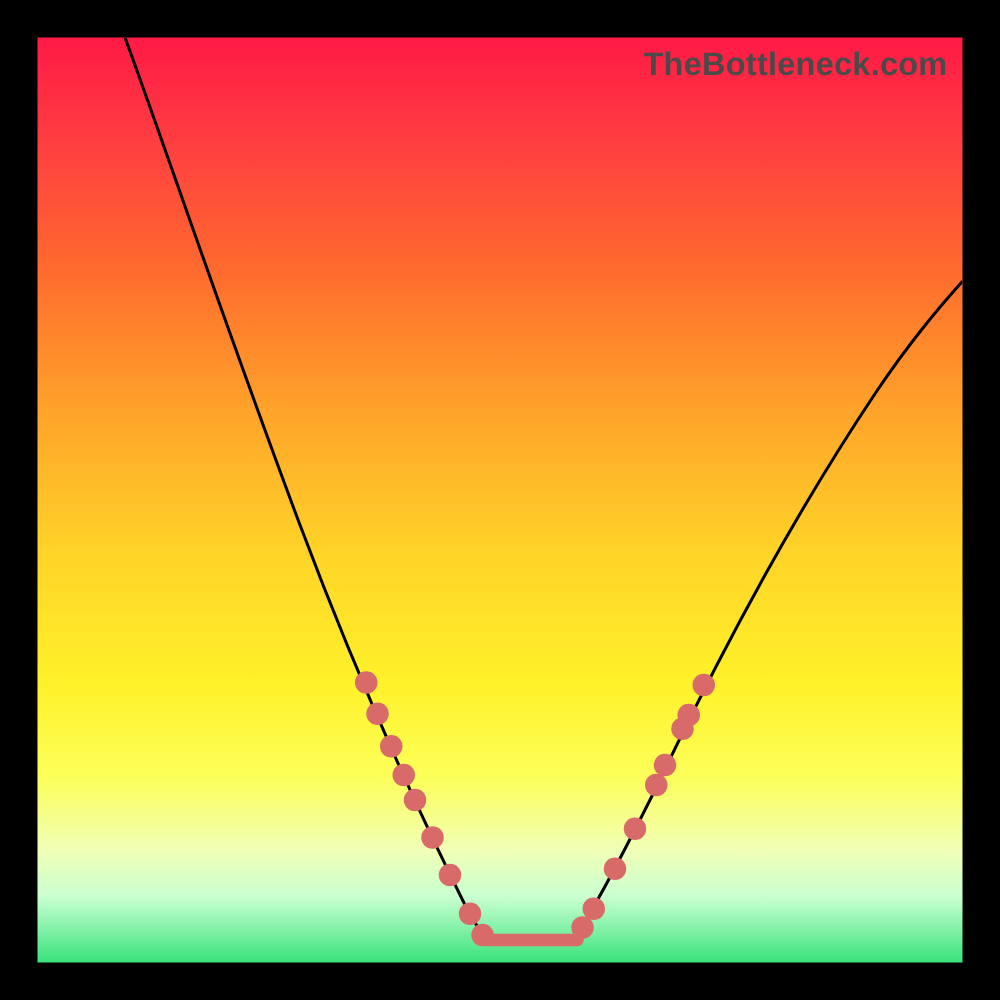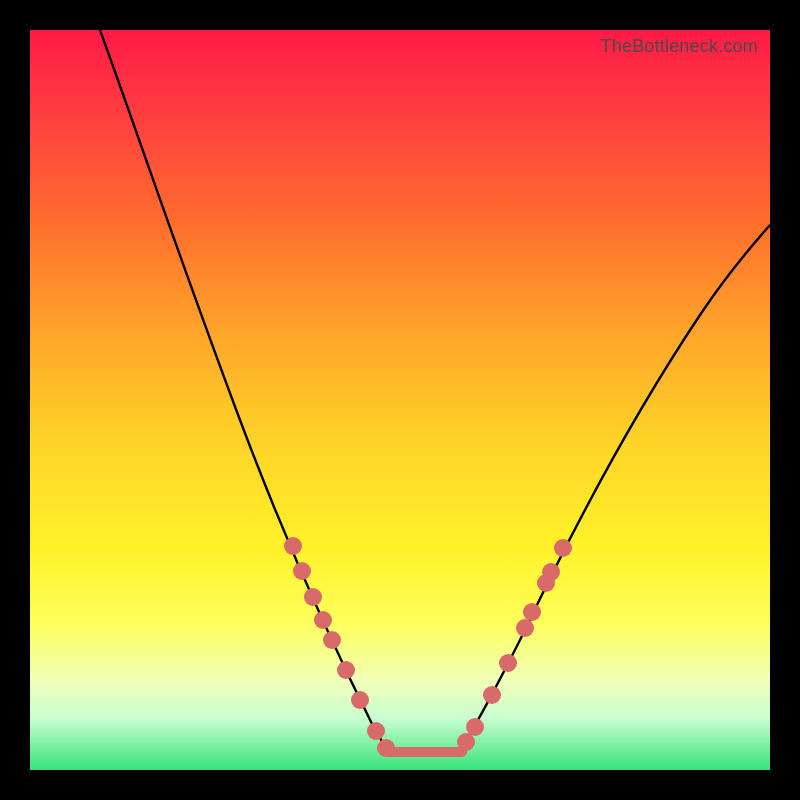--- a/index.html
+++ b/index.html
@@ -27,22 +27,22 @@
       #fdff5a 80%,
       #f0ffb8 88%,
       #c8ffd0 93%,
       #38e27a 100%);
   }
   .watermark {
     position: absolute;
     top: 6px;
     right: 12px;
     color: #4a4a4a;
-    font-size: 18px;
-    font-weight: 400;
+    font-size: 26px;
+    font-weight: 700;
     letter-spacing: 0.2px;
     z-index: 5;
   }
   svg.plot {
     position: absolute;
     left: 0;
     top: 0;
     width: 740px;
     height: 740px;
     z-index: 2;

